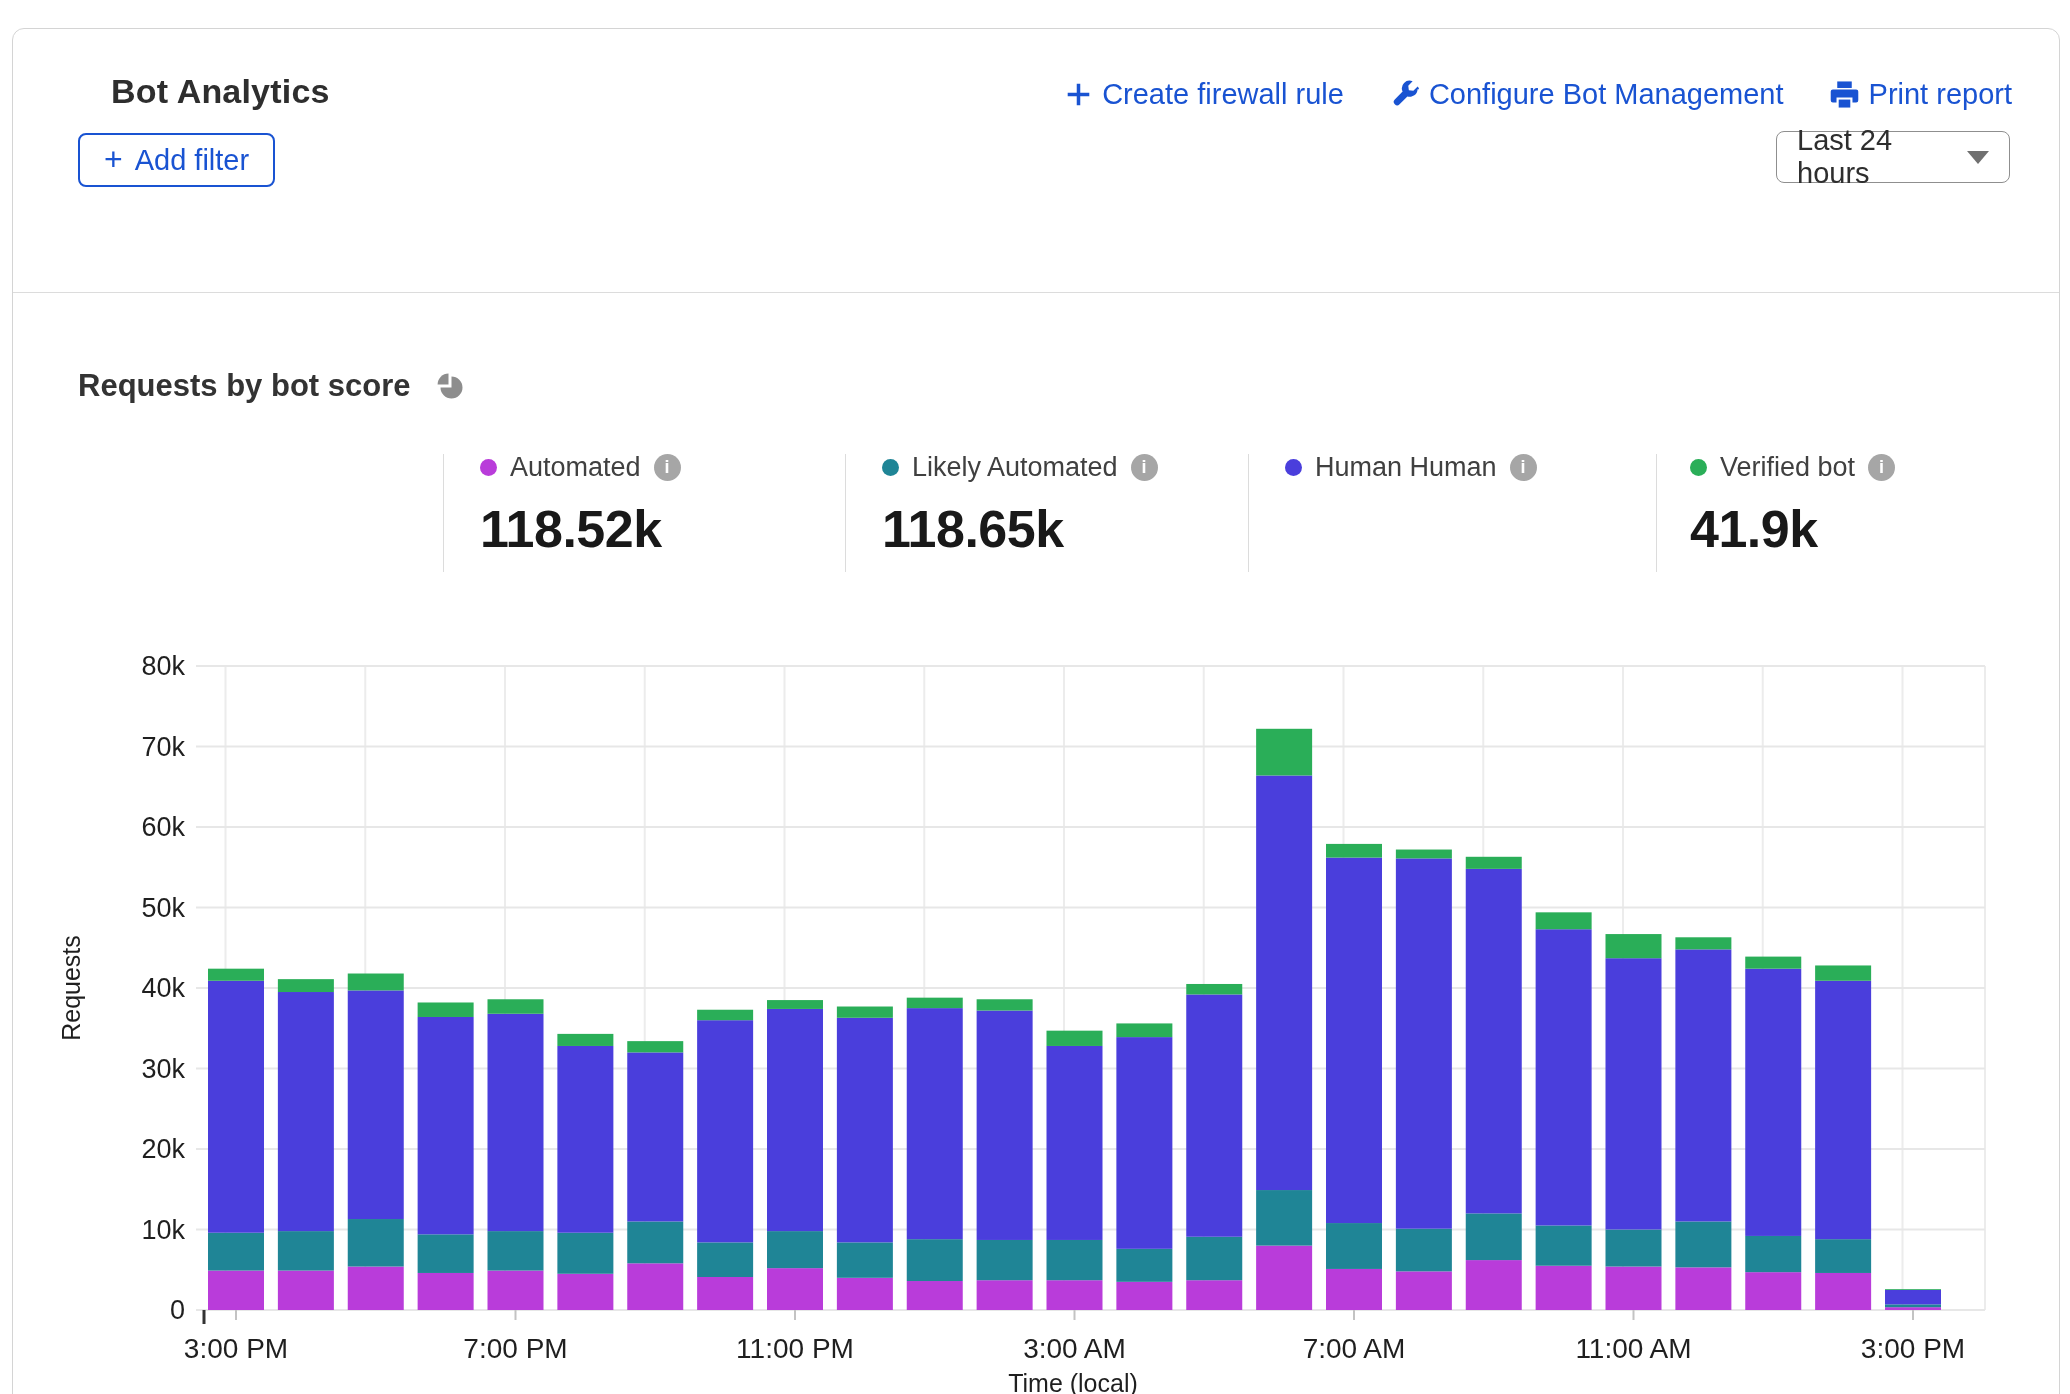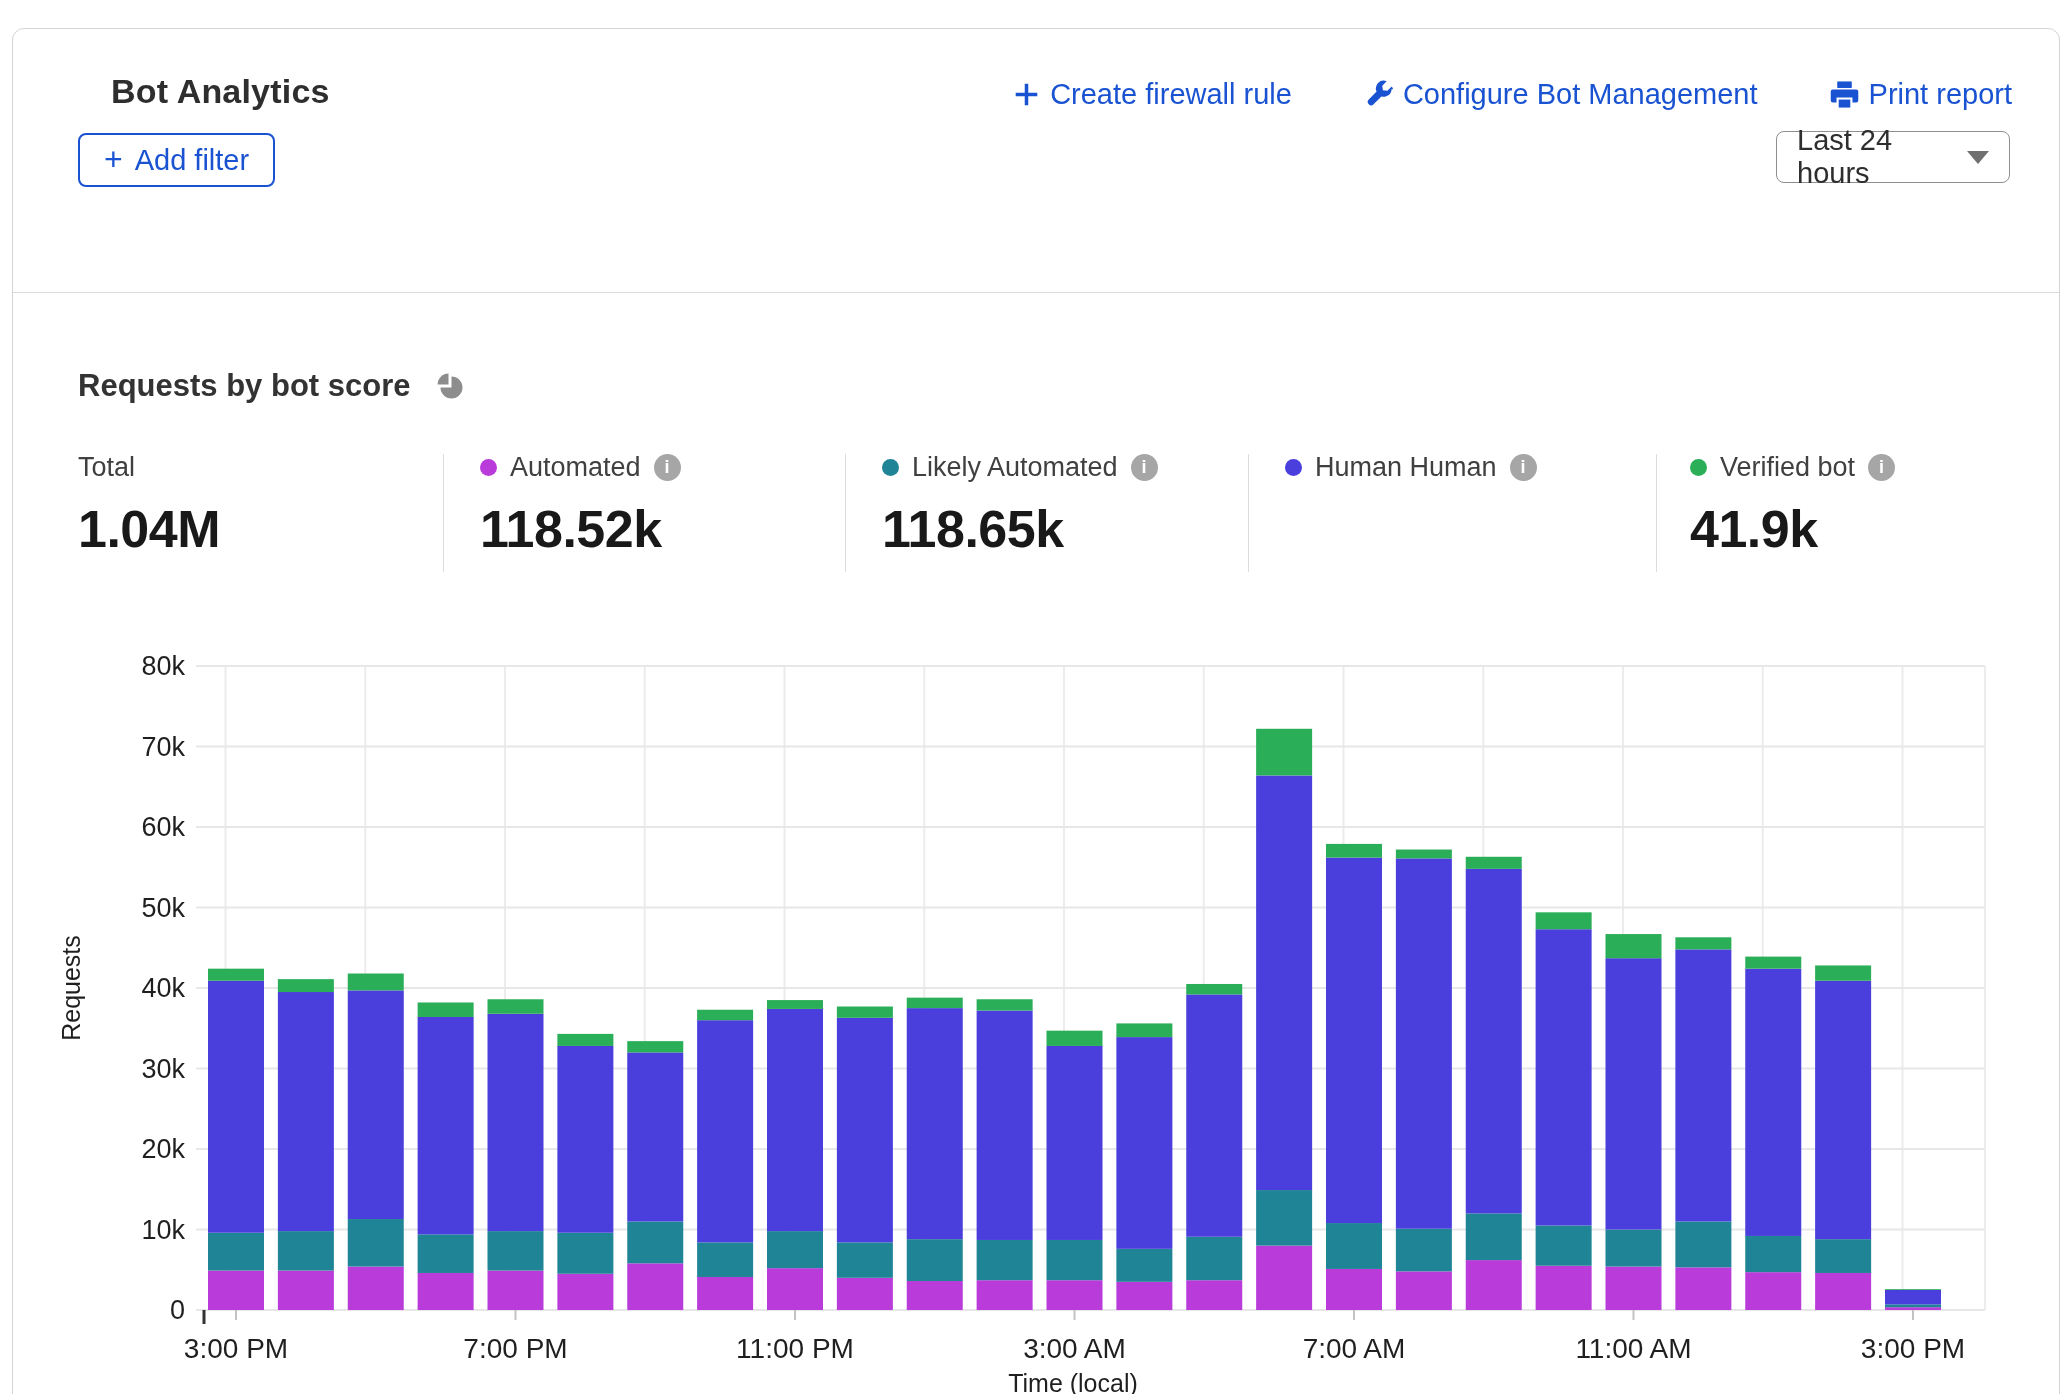--- a/index.html
+++ b/index.html
@@ -1,21 +1,21 @@
 <!DOCTYPE html>
 <html><head>
 <meta charset="utf-8">
 <style>
   * { margin:0; padding:0; box-sizing:border-box; }
   html,body { width:2070px; height:1394px; background:#fff; overflow:hidden;
               font-family:"Liberation Sans", sans-serif; color:#1f1f1f; }
   .card { position:absolute; left:12px; top:28px; width:2048px; height:1460px;
           border:1px solid #d4d4d4; border-radius:12px 12px 0 0; background:#fff; }
   .page-title { position:absolute; left:78px; top:72px; font-size:34px; font-weight:700; color:#2e2e2e; letter-spacing:.2px;margin-left:33px; }
-  .actions { position:absolute; right:58px; top:78px; display:flex; gap:72px; align-items:center; }
+  .actions { position:absolute; right:58px; top:78px; display:flex; gap:46px; align-items:center; }
   .action-link { display:flex; align-items:center; gap:10px; color:#1953d2; font-size:29px; cursor:pointer; white-space:nowrap; }
   .action-link svg { display:block; }
   .add-filter { position:absolute; left:78px; top:133px; height:54px; display:inline-flex; align-items:center; gap:12px;
                 padding:0 24px; border:2px solid #1953d2; border-radius:8px; background:#fff;
                 color:#1953d2; font-size:29px; cursor:pointer; }
   .plus-glyph { font-size:32px; font-weight:400; line-height:1; position:relative; top:-1px; }
   .range-select { position:absolute; right:60px; top:131px; width:234px; height:52px; border:1px solid #8f8f8f;
                   border-radius:8px; background:#fff; display:flex; align-items:center; padding:0 20px;
                   font-size:29px; color:#2e2e2e; cursor:pointer;gap:30px; }
   .caret { margin-left:auto; width:0; height:0; border-left:11px solid transparent; border-right:11px solid transparent;
@@ -86,26 +86,20 @@
   <span class="section-title">Requests by bot score</span>
   <span style="position:relative; top:2px;">
     <svg width="30" height="30" viewBox="0 0 30 30">
       <path d="M16.5 5.5a11 11 0 1 1-11 11h11z" fill="#8d8d8d"></path>
       <path d="M13.5 2.5A11 11 0 0 0 2.6 13.4h10.9z" fill="#8d8d8d"></path>
     </svg>
   </span>
 </div>
 
 <div class="stats">
-  <div class="stat" style="left:78px">
-    <div class="stat-label-row">
-        <span>Total</span>
-      </div>
-    <div class="stat-value">1.04M</div>
-  </div>
   <div class="stat" style="left:480px">
     <div class="stat-label-row">
       <span class="dot" style="background:#b93cda"></span>
       <span>Automated</span>
       <i class="info-icon">i</i>
     </div>
     <div class="stat-value">118.52k</div>
   </div>
   <div class="stat" style="left:882px">
     <div class="stat-label-row">

